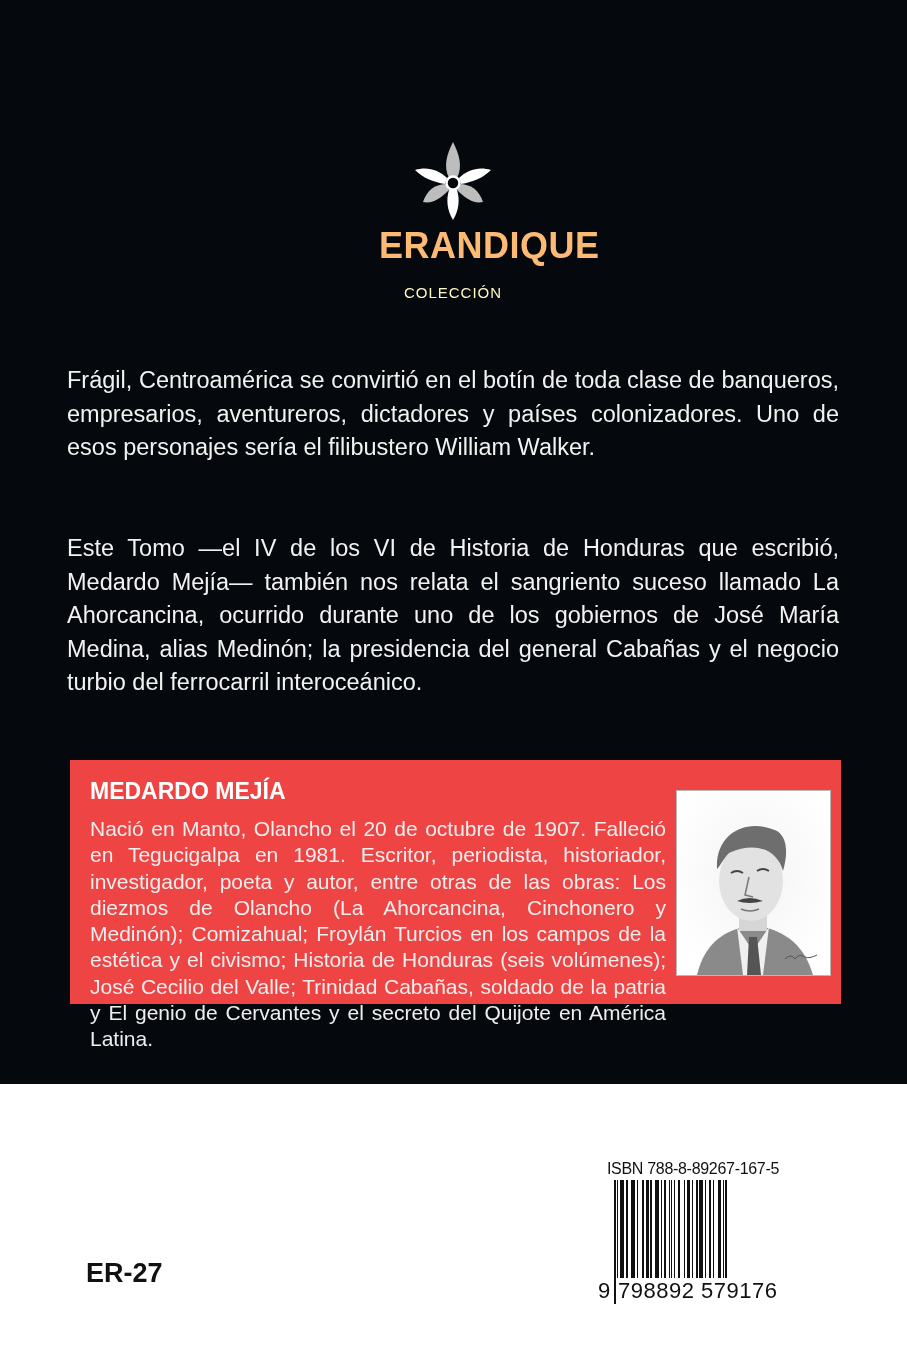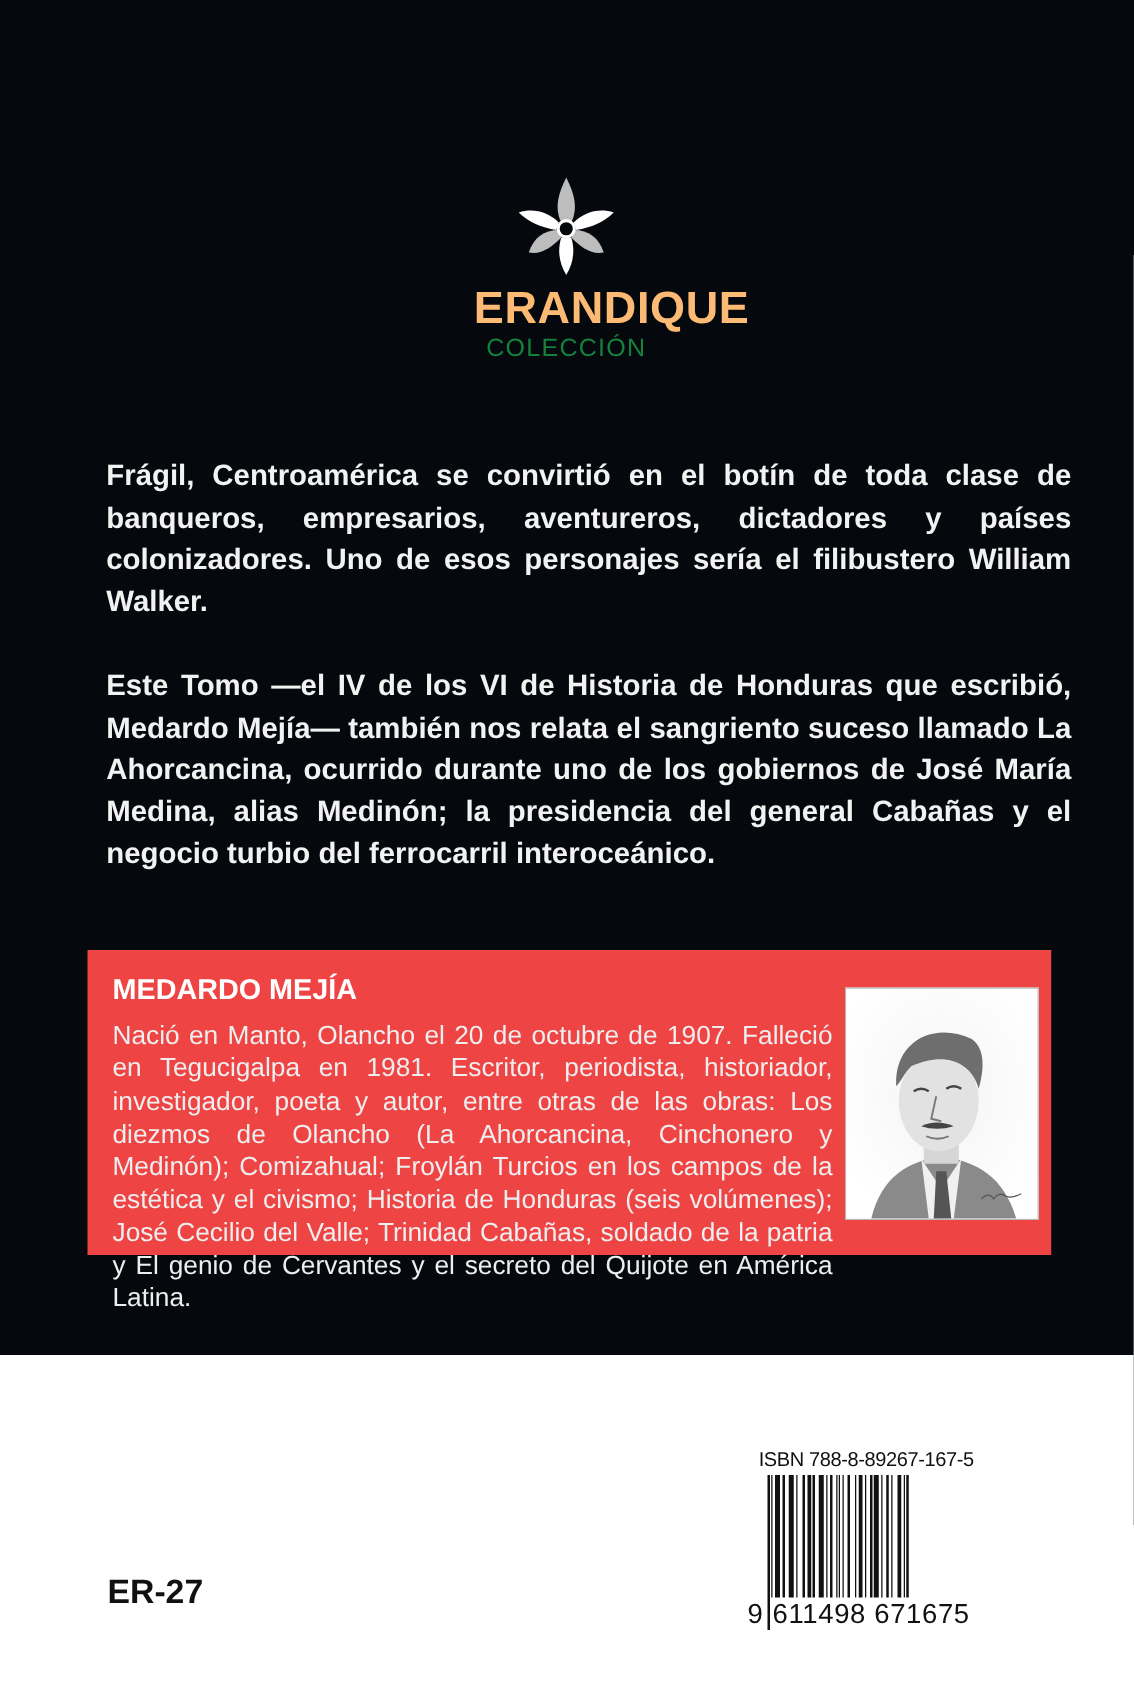--- a/index.html
+++ b/index.html
@@ -1,22 +1,22 @@
 <!DOCTYPE html>
 <html><head>
 <meta charset="utf-8">
 <style>
   html, body { margin: 0; padding: 0; }
   body { width: 907px; height: 1360px; position: relative; background: #ffffff; font-family: "Liberation Sans", sans-serif; overflow: hidden; }
   .cover-dark { position: absolute; left: 0; top: 0; width: 907px; height: 1084px; background: #05080c; }
   .logo { position: absolute; left: 353px; top: 140px; width: 200px; text-align: center; }
   .logo svg { display: block; margin: 0 auto; }
   .brand { color: #fdba74; font-weight: bold; font-size: 36px; letter-spacing: 0.5px; margin-top: 6px; line-height: 36px; margin-left: 26px; }
-  .brand-sub { color: #15803d; font-size: 20px; letter-spacing: 1px; margin-top: 4px; }
-  .blurb { position: absolute; left: 85px; width: 772px; color: #f2f2f2; font-size: 23.5px; line-height: 33.5px; text-align: justify; margin: 0; font-weight: bold; }
+  .brand-sub { color: #fef9c3; font-size: 15px; letter-spacing: 1px; margin-top: 20px; }
+  .blurb { position: absolute; left: 67px; width: 772px; color: #f2f2f2; font-size: 23.5px; line-height: 33.5px; text-align: justify; margin: 0; }
   .blurb-1 { top: 364px; }
   .blurb-2 { top: 532px; }
   .author-panel { position: absolute; left: 70px; top: 760px; width: 771px; height: 244px; background: #ef4444; }
   .author-name { position: absolute; left: 20px; top: 18px; color: #ffffff; font-weight: bold; font-size: 23px; }
   .author-bio { position: absolute; left: 20px; top: 56px; width: 576px; color: #eeeeee; font-size: 21px; line-height: 26.3px; text-align: justify; margin: 0; }
   .author-portrait { position: absolute; left: 606px; top: 30px; width: 153px; height: 184px; background: #ffffff; border: 1px solid #b8b8b8; overflow: hidden; }
   .series-code { position: absolute; left: 86px; top: 1258px; font-size: 27px; font-weight: bold; color: #111111; }
   .barcode-box { position: absolute; left: 598px; top: 1160px; width: 190px; }
   .isbn-text { font-size: 16px; color: #111; text-align: center; letter-spacing: -0.3px; }
   .barcode-bars { display: flex; align-items: flex-start; height: 118px; margin-left: 16px; margin-top: 2px; }
@@ -147,15 +147,15 @@
     <div class="bar" style="width:1px"></div>
       <div class="gap" style="width:4px"></div>
     <div class="bar" style="width:3px"></div>
       <div class="gap" style="width:2px"></div>
     <div class="bar long" style="width:1px"></div>
       <div class="gap" style="width:1px"></div>
     <div class="bar long" style="width:2px"></div>
   </div>
   <div class="barcode-digits">
     <span class="digits-first">9</span>
-    <span class="digits-rest">611498 671675</span>
+    <span class="digits-rest">798892 579176</span>
   </div>
 </div>
 
 </body></html>

